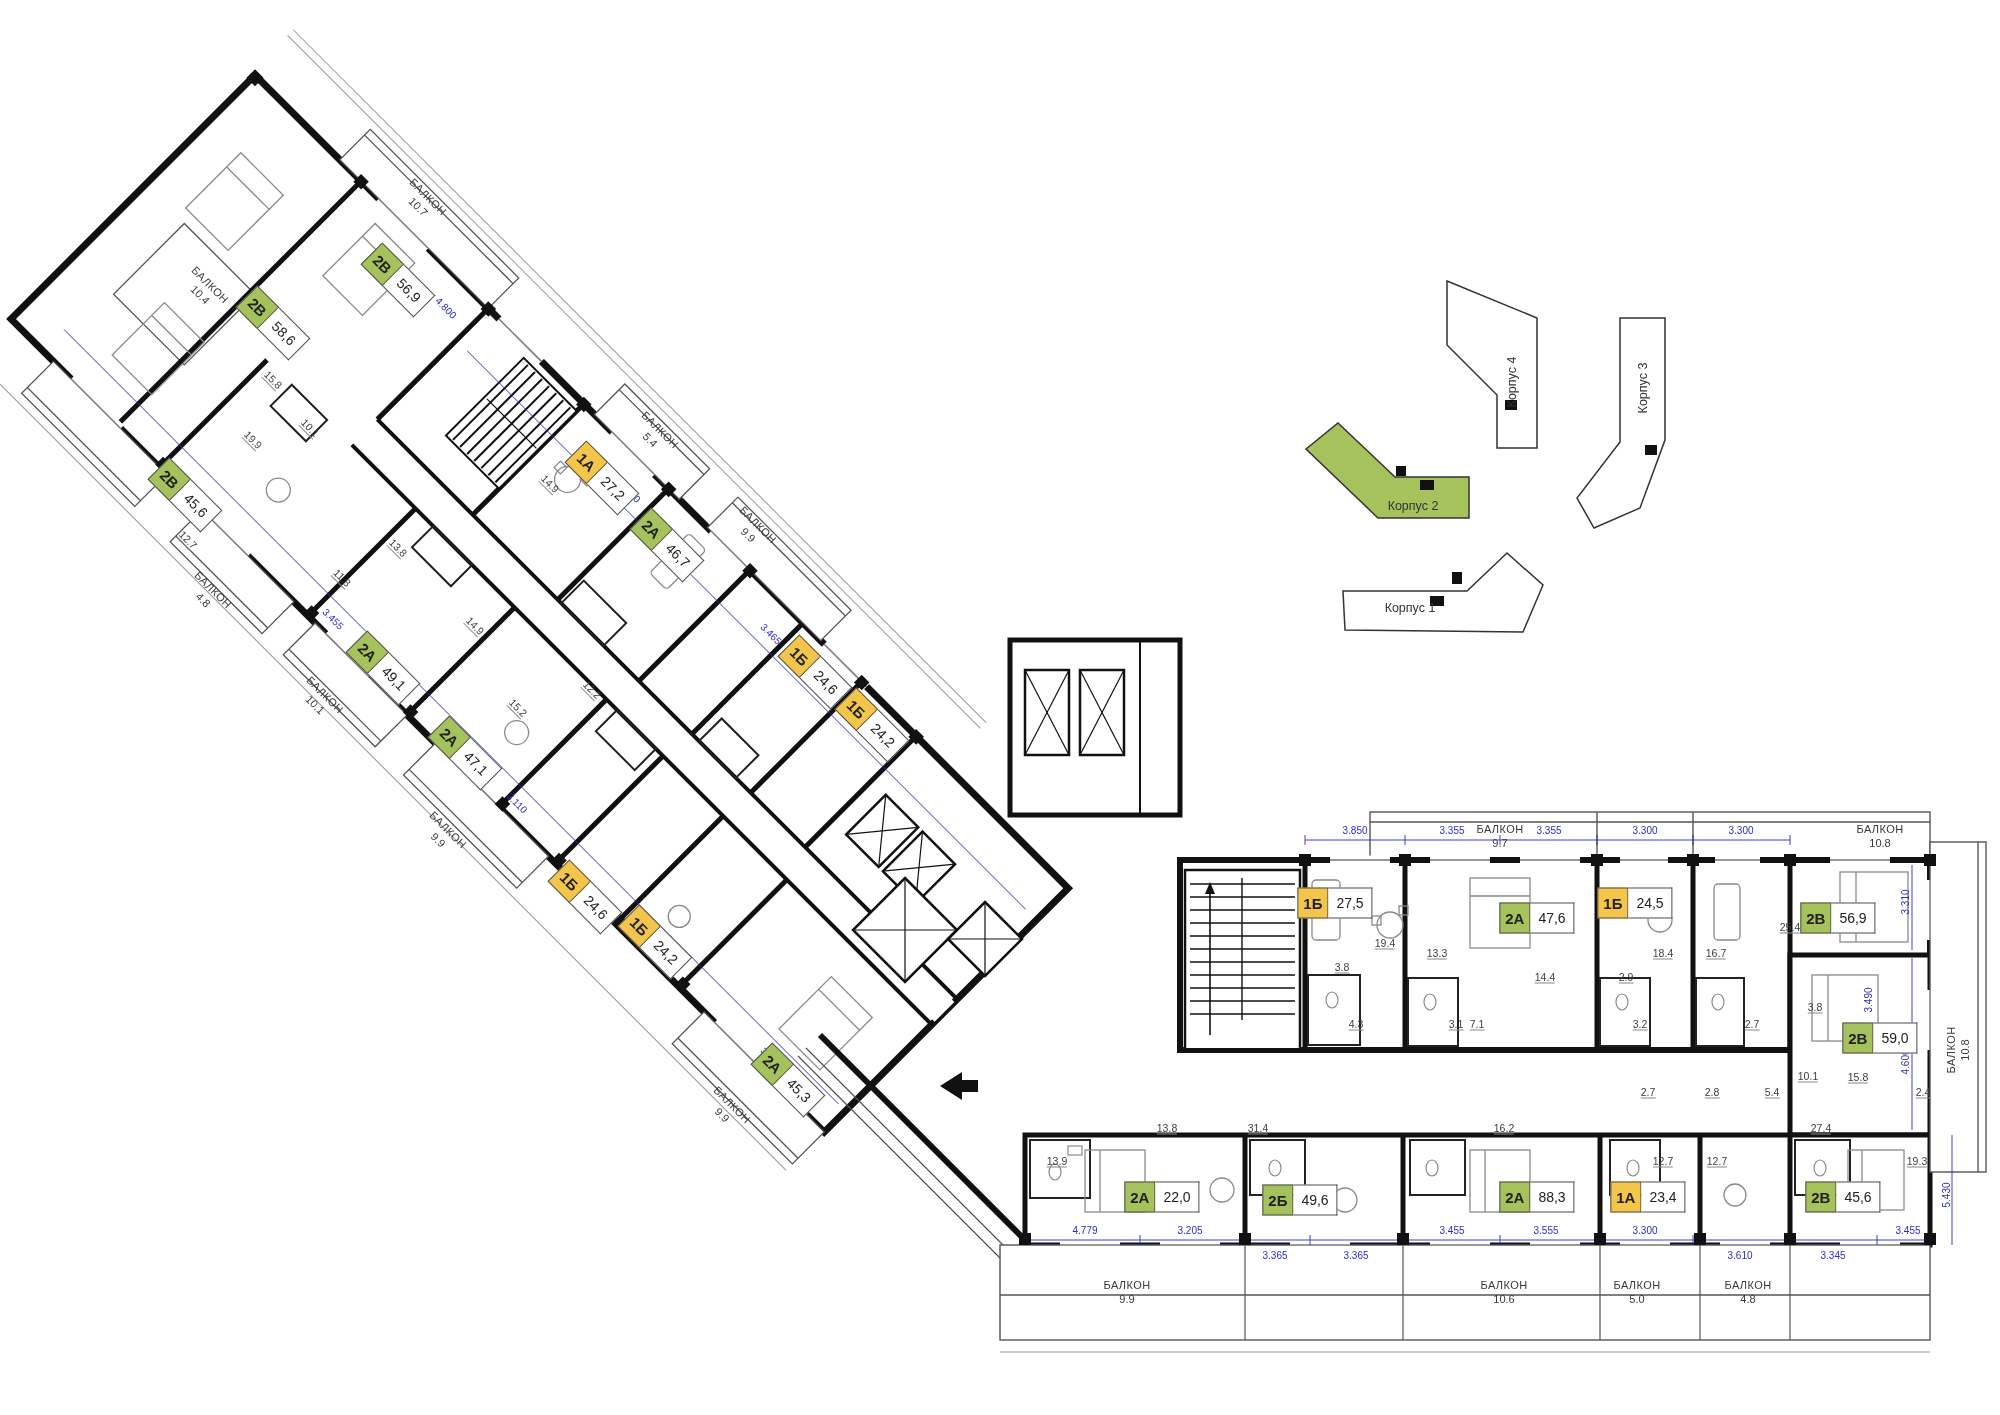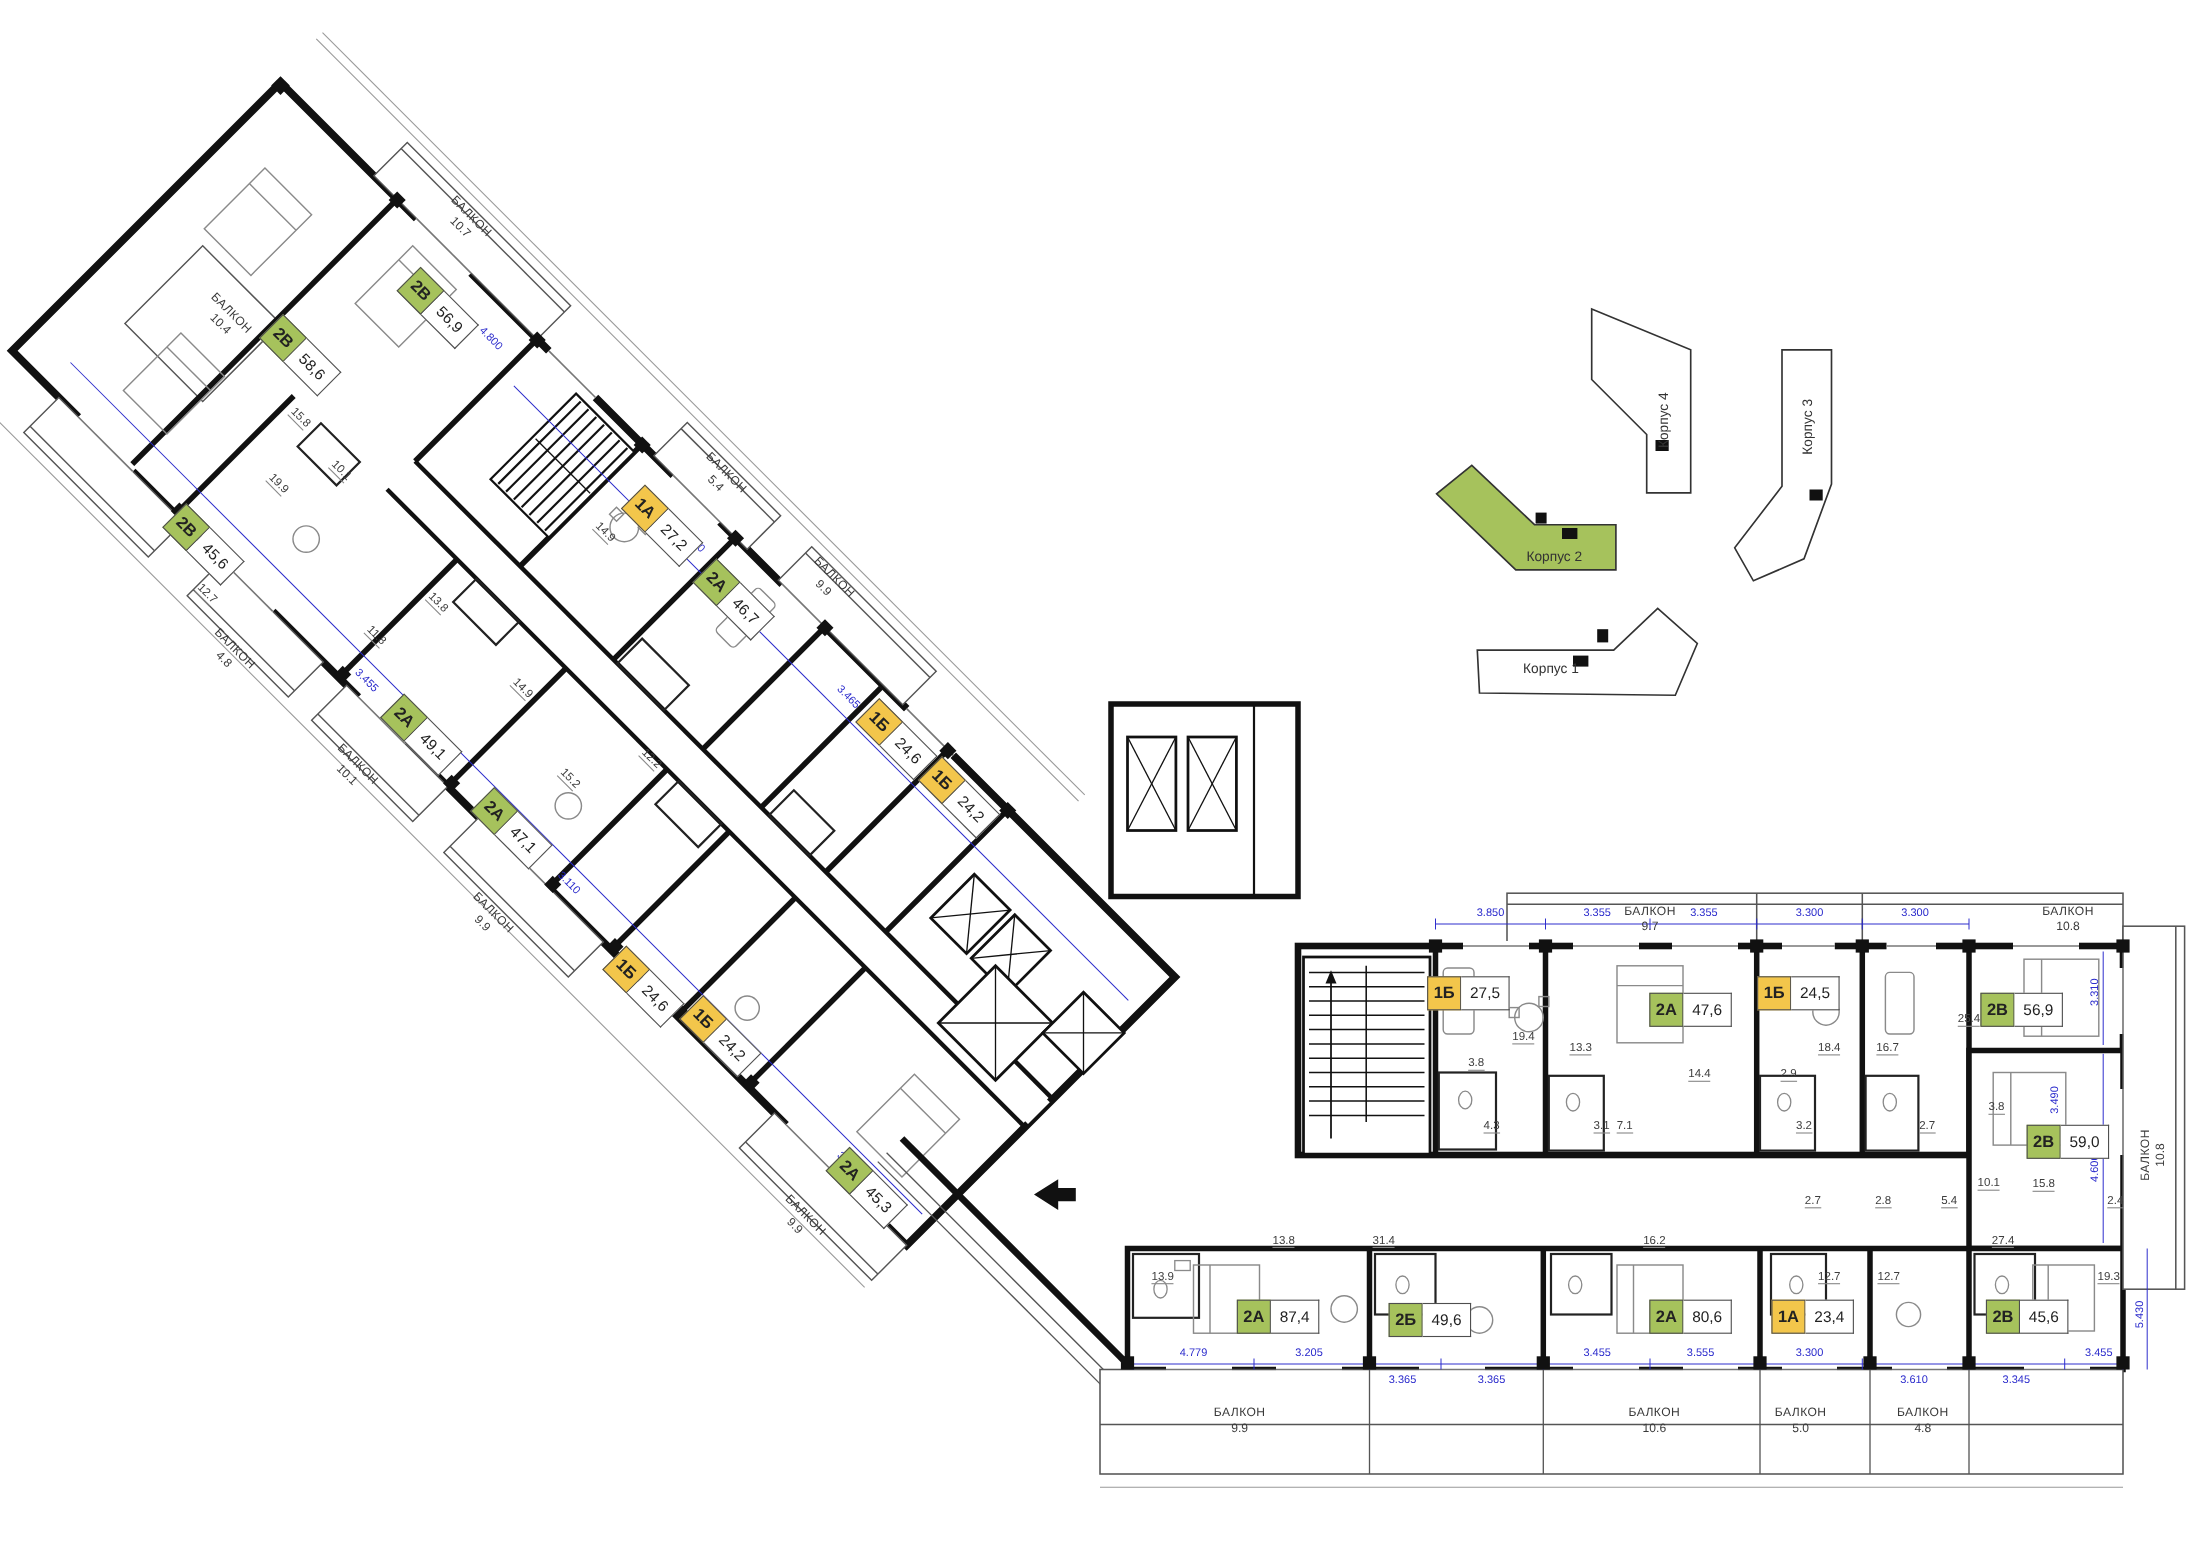--- a/index.html
+++ b/index.html
@@ -490,29 +490,29 @@
 <div class="lbl-unit green" style="left:1838px;top:918px">
   <span class="t">2В</span>
   <span class="a">56,9</span>
 </div>
 <div class="lbl-unit green" style="left:1880px;top:1038px">
   <span class="t">2В</span>
   <span class="a">59,0</span>
 </div>
 <div class="lbl-unit green" style="left:1162px;top:1197px">
   <span class="t">2А</span>
-  <span class="a">87,4</span>
+  <span class="a">22,0</span>
 </div>
 <div class="lbl-unit green" style="left:1300px;top:1200px">
   <span class="t">2Б</span>
   <span class="a">49,6</span>
 </div>
 <div class="lbl-unit green" style="left:1537px;top:1197px">
   <span class="t">2А</span>
-  <span class="a">80,6</span>
+  <span class="a">88,3</span>
 </div>
 <div class="lbl-unit yellow" style="left:1648px;top:1197px">
   <span class="t">1А</span>
   <span class="a">23,4</span>
 </div>
 <div class="lbl-unit green" style="left:1843px;top:1197px">
   <span class="t">2В</span>
   <span class="a">45,6</span>
 </div>
 

